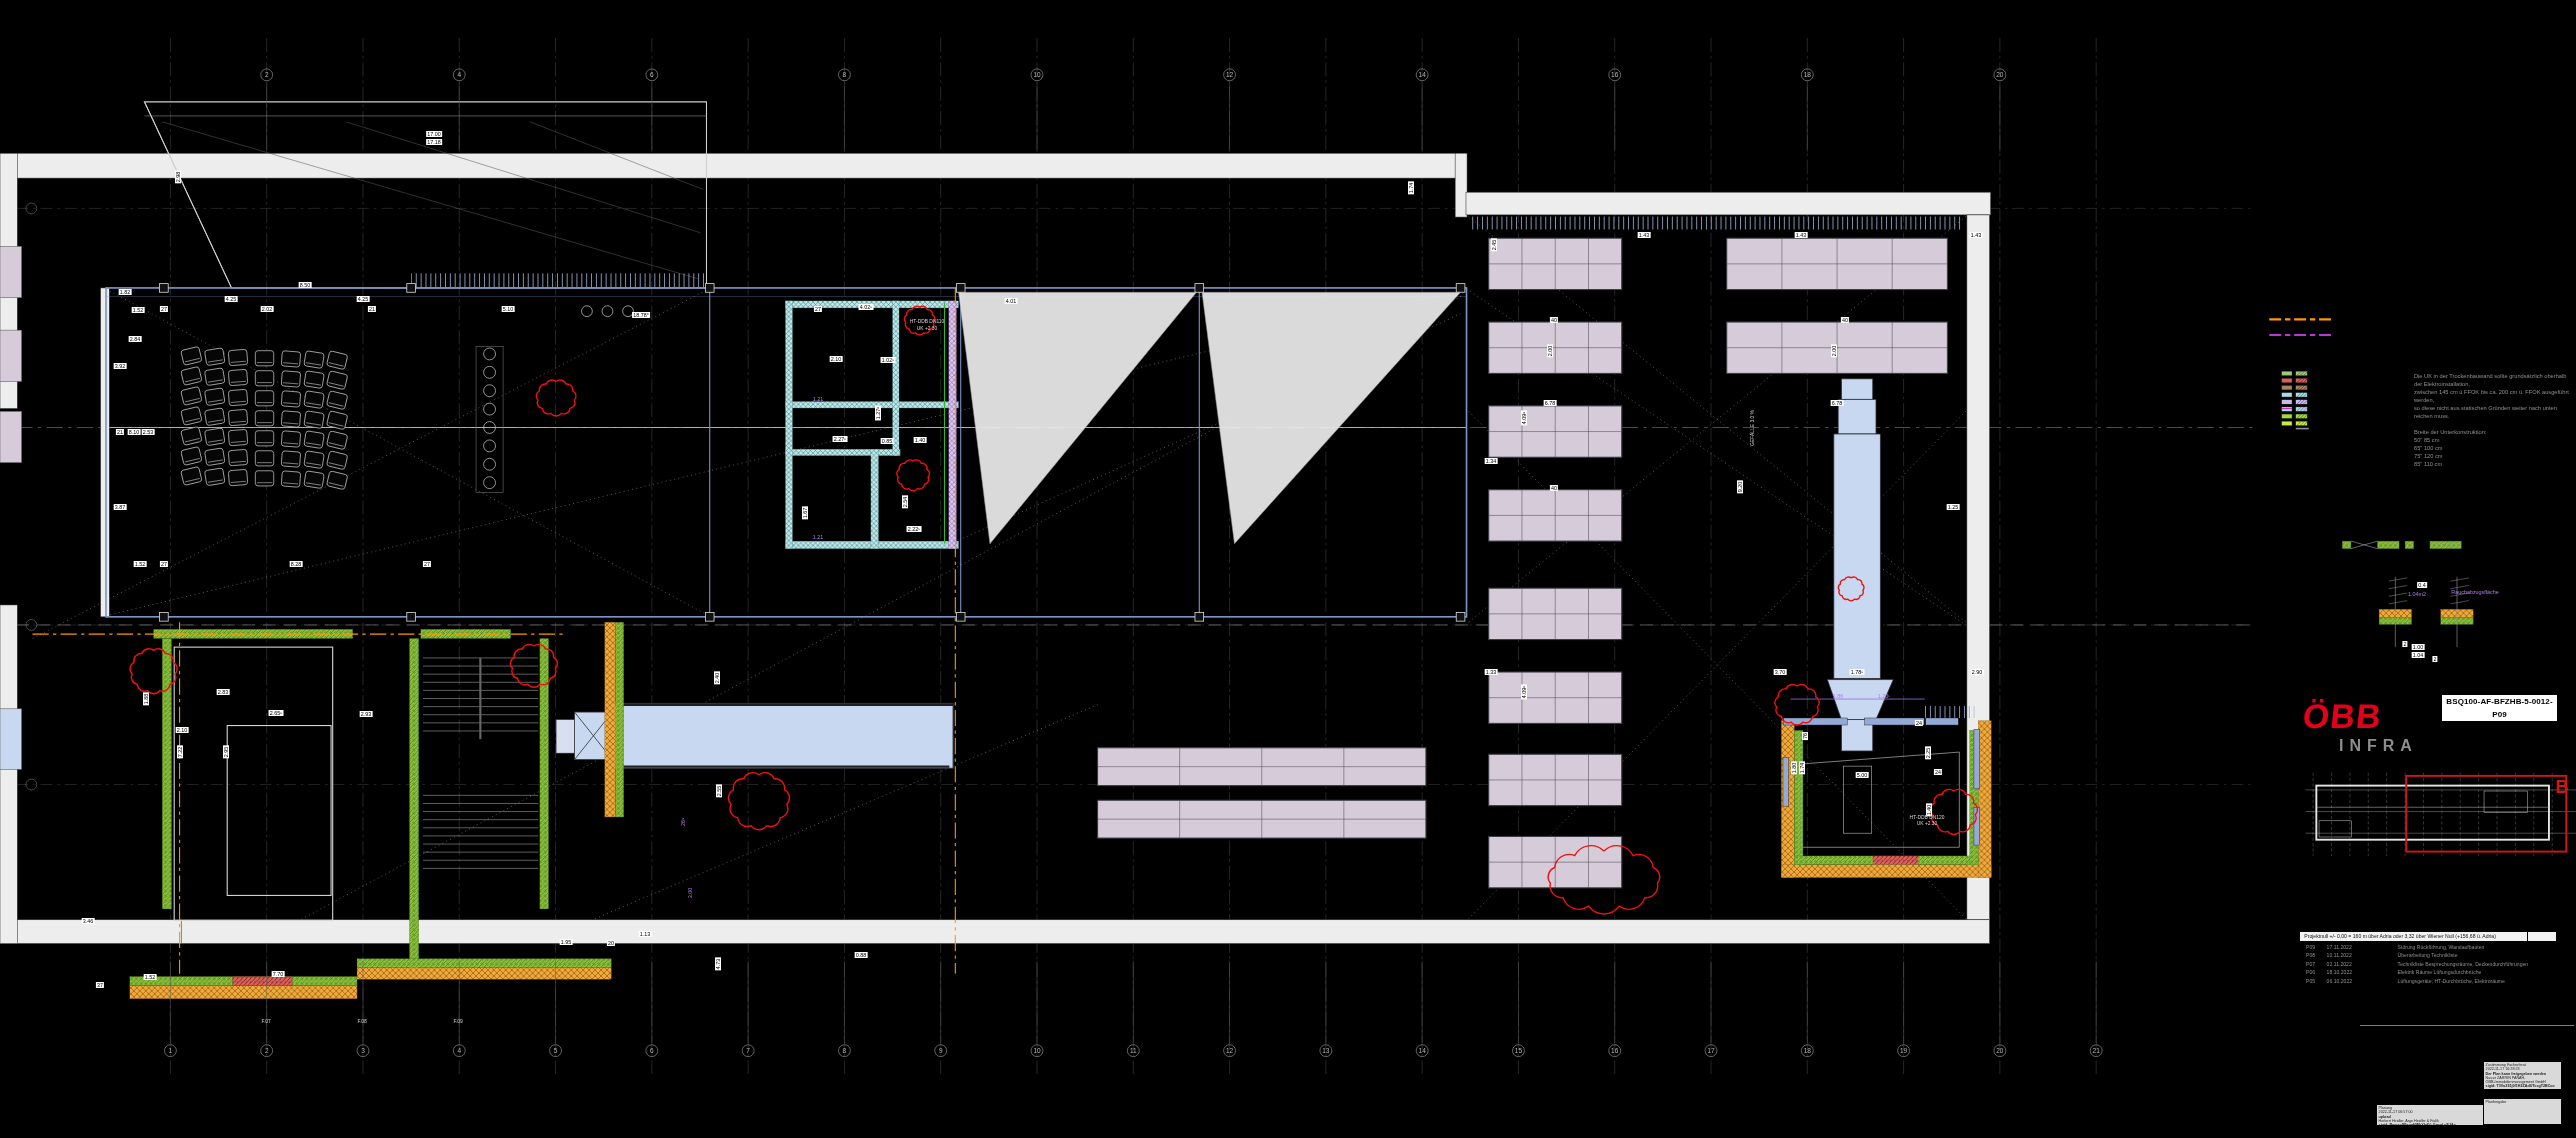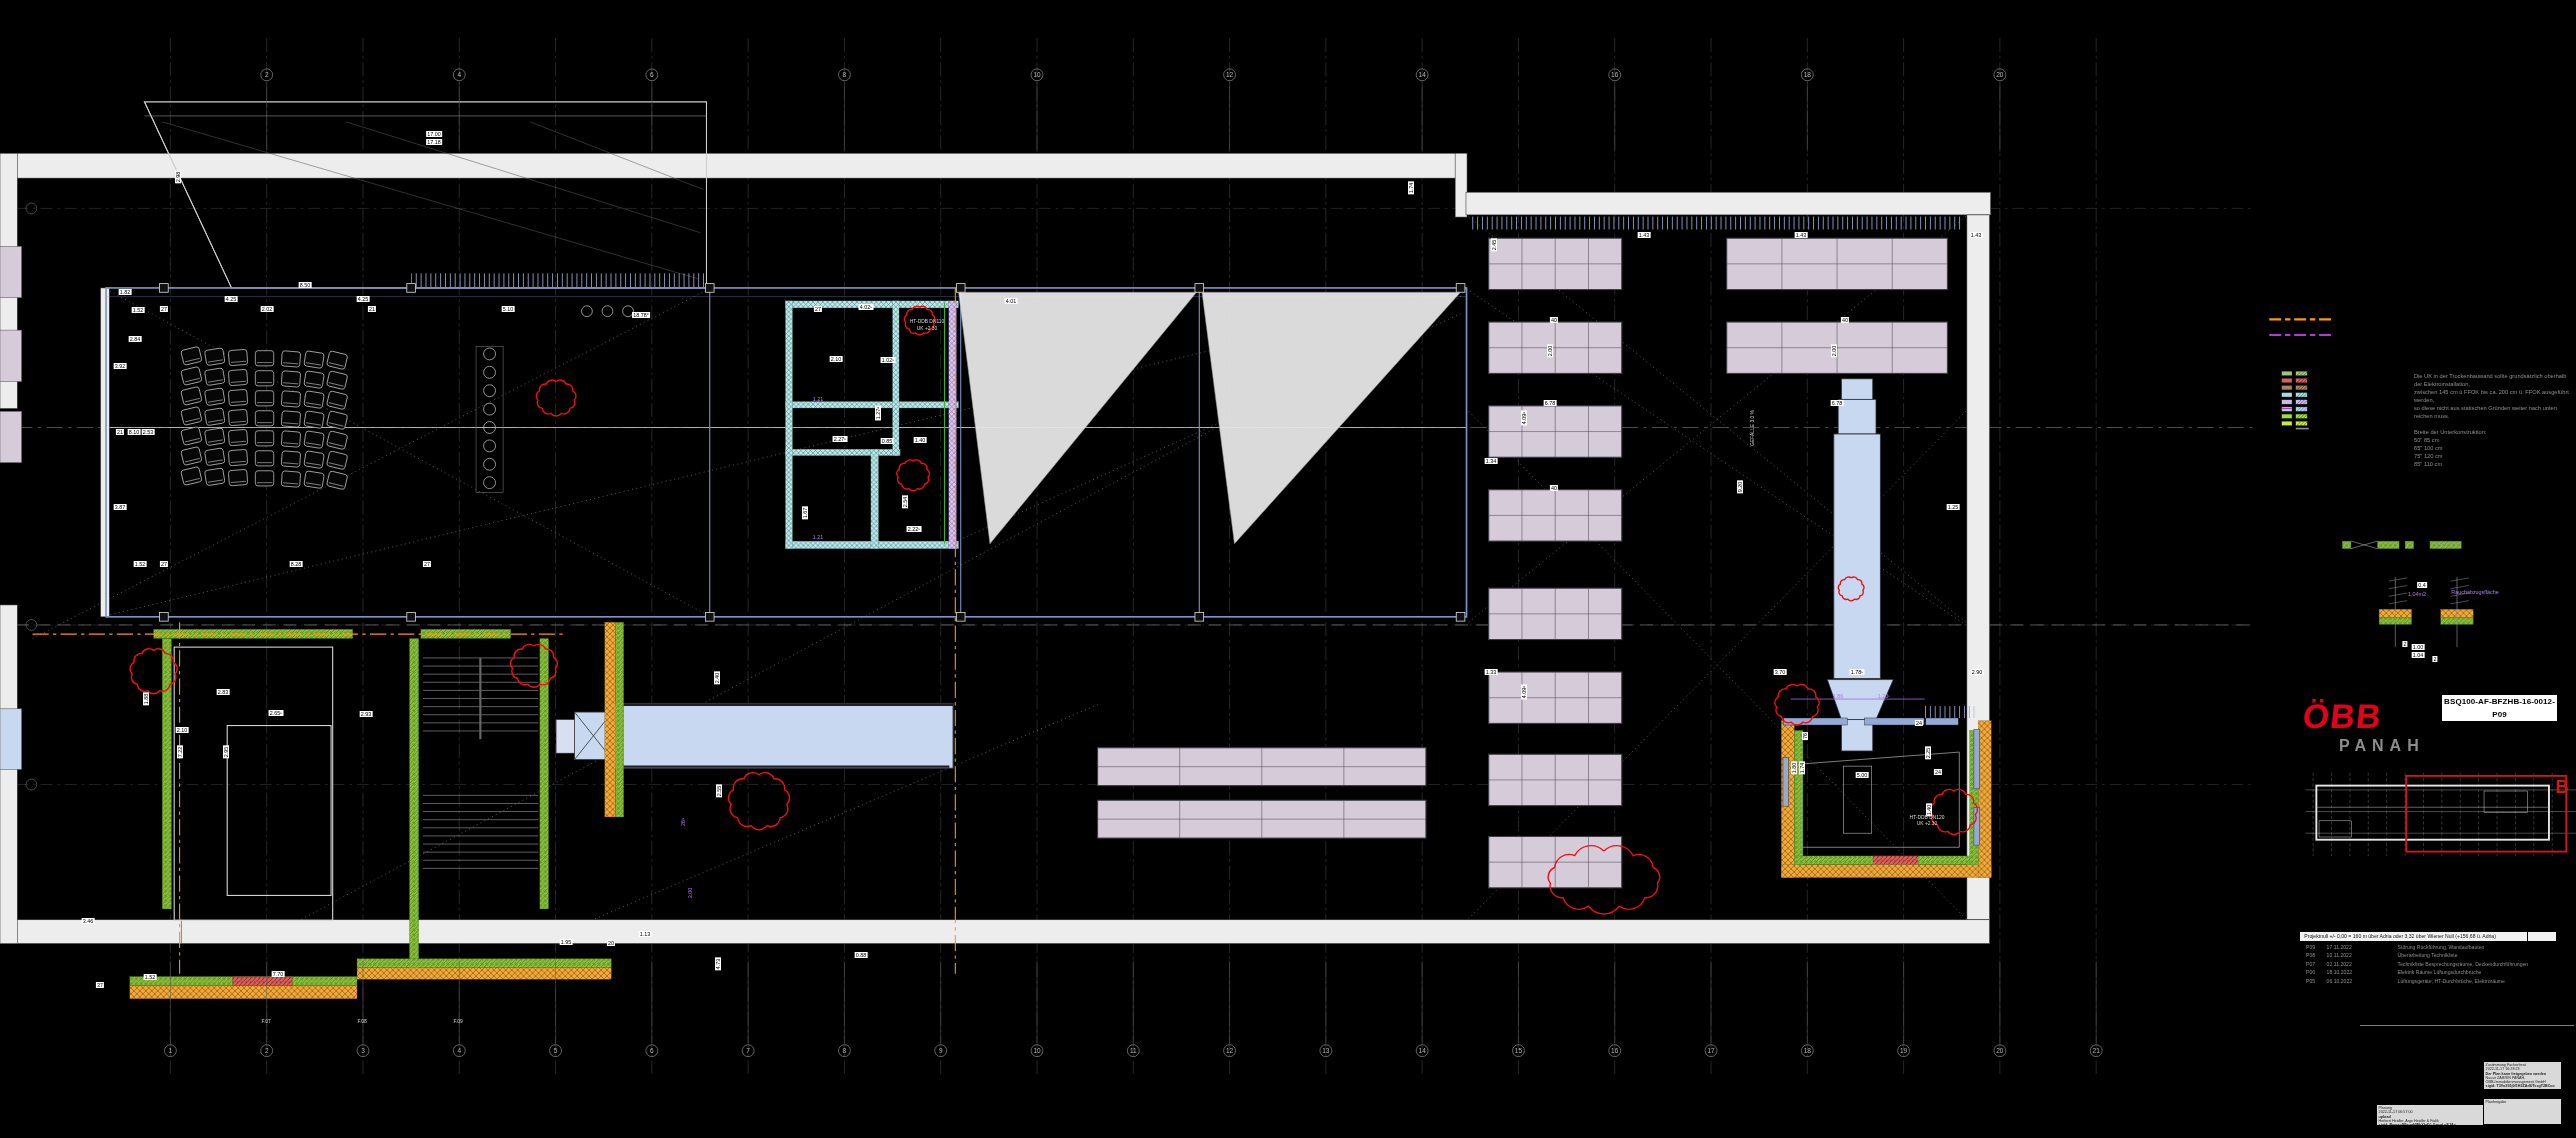--- a/index.html
+++ b/index.html
@@ -792,25 +792,25 @@
     <span class="row">so diese nicht aus statischen Gründen weiter nach unten reichen muss.</span>
     <div id="uklist">
       <span class="row">Breite der Unterkonstruktion:</span>
     <span class="row">50"      85 cm</span>
         <span class="row">65"      100 cm</span>
         <span class="row">75"      120 cm</span>
         <span class="row">85"      110 cm</span>
       </div>
   </div>
 
-  <div id="plannum">BSQ100-AF-BFZHB-16-0012-P09</div>
+  <div id="plannum">BSQ100-AF-BFZHB-5-0012-P09</div>
 
   <div id="logo">
     <span class="obb">ÖBB</span>
-    <span class="infra">PANAH</span>
+    <span class="infra">INFRA</span>
   </div>
 
   <div id="revhdr">Projektnull +/- 0,00 = 160 m über Adria oder 3,32 über Wiener Null (+156,68 ü. Adria)</div>
   <div id="revhdr2"></div>
   <div id="revrows">
       <div class="revrow">
         <span class="c1">P09</span>
         <span class="c2">17.11.2022</span>
         <span class="c3">Störung Rückführung, Wandaufbauten</span>
       </div>

